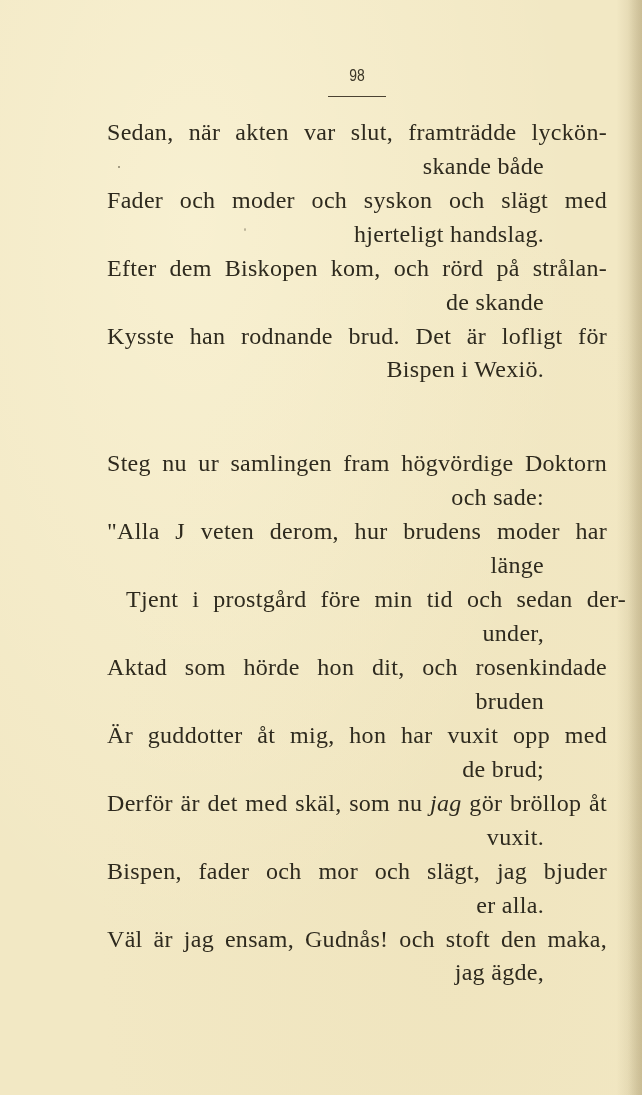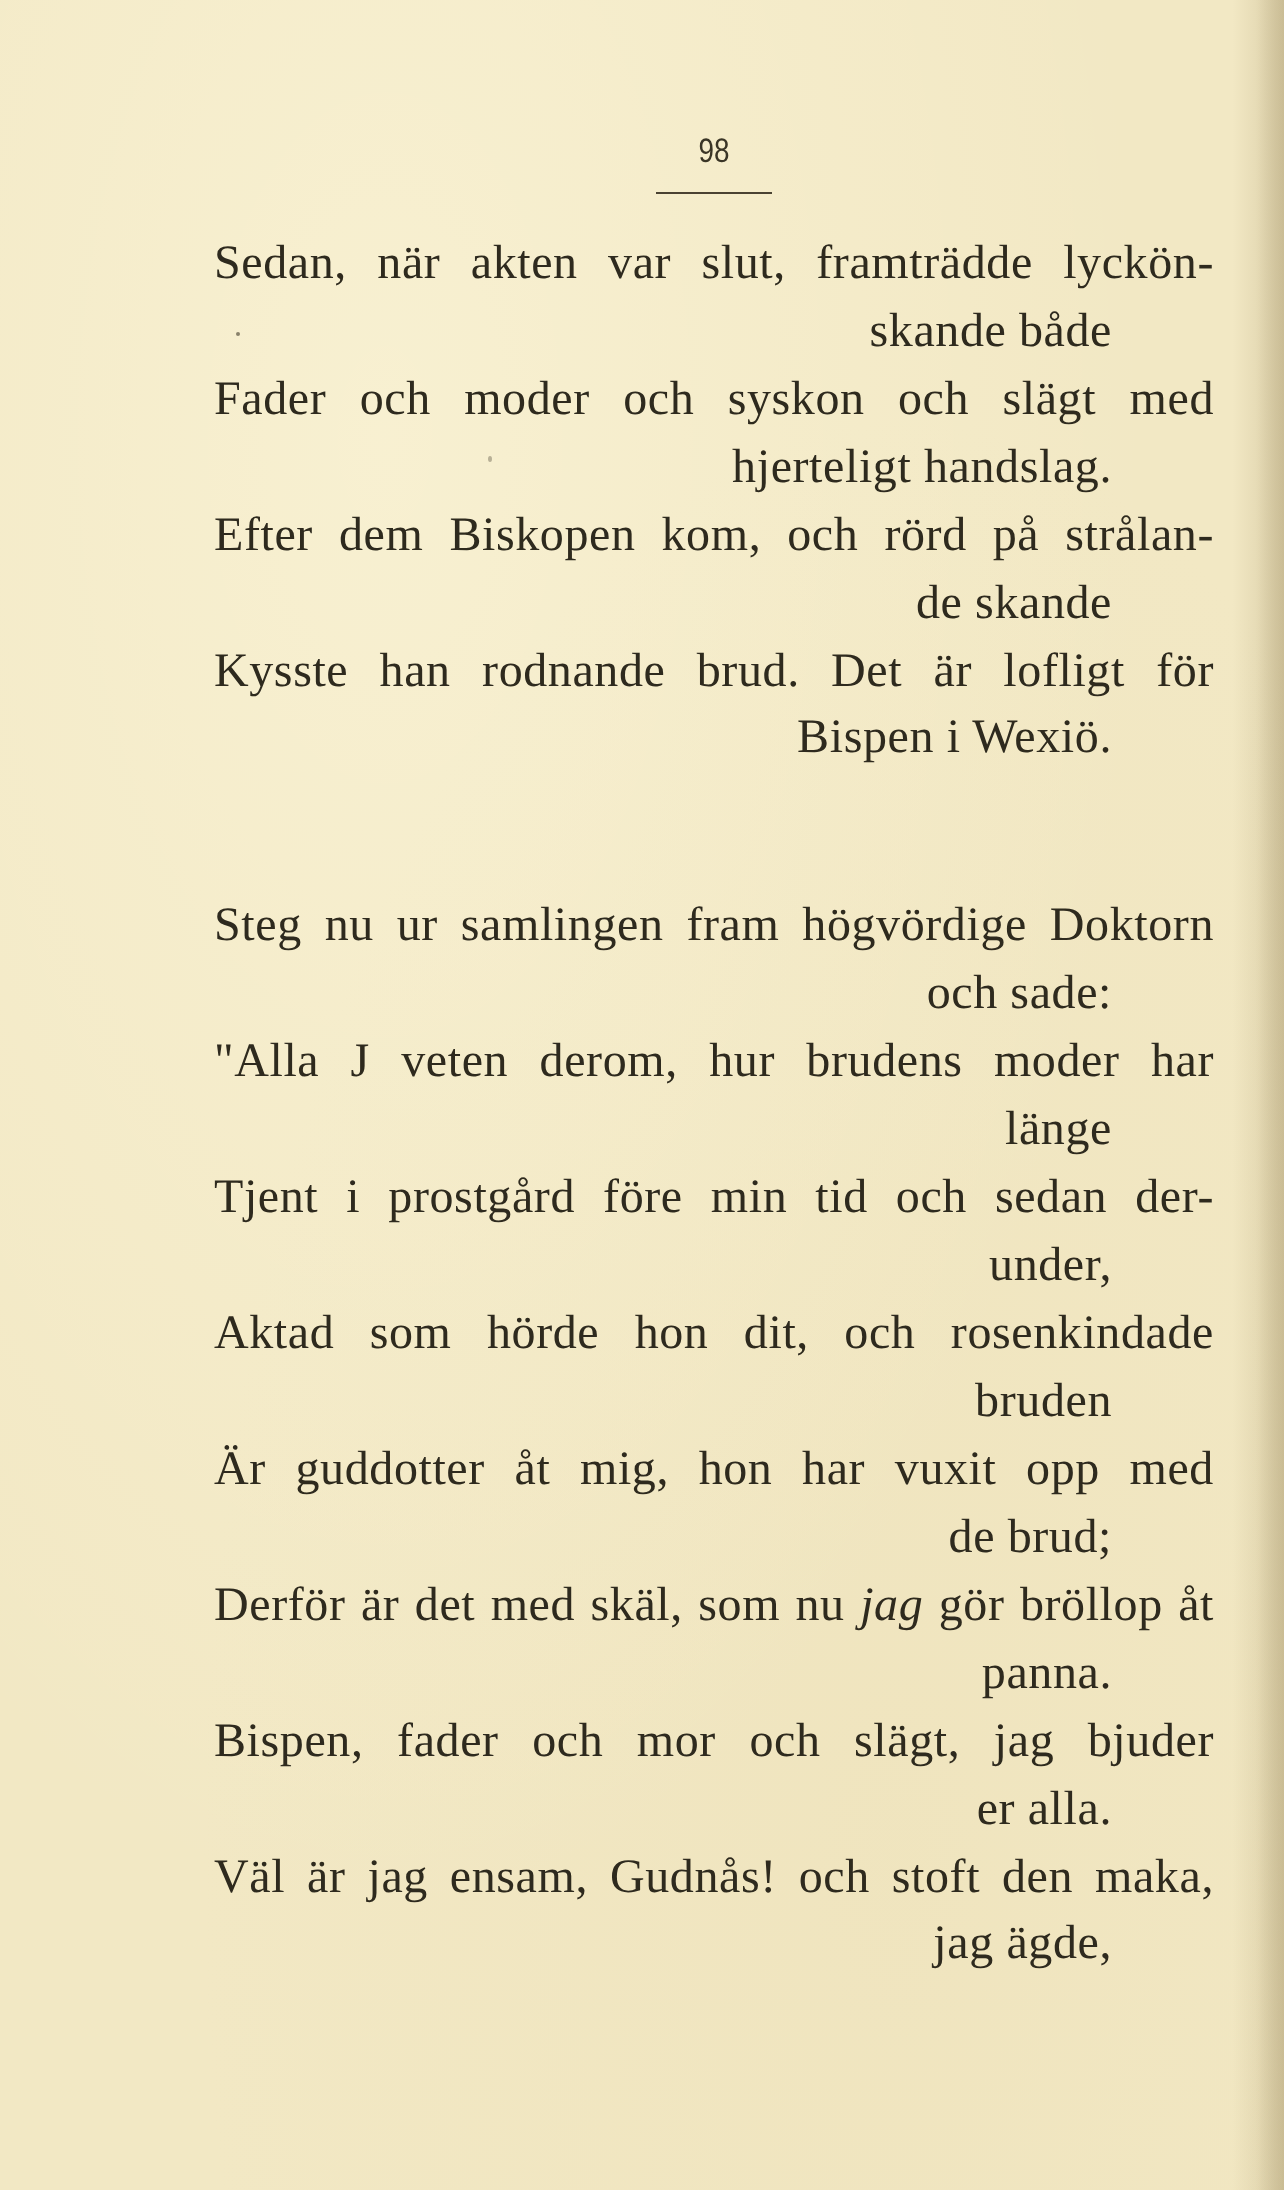--- a/index.html
+++ b/index.html
@@ -52,21 +52,21 @@
       line-height: 24px;
       letter-spacing: 0.3px;
     }
     .main {
       left: 107px;
       width: 500px;
       text-align: justify;
       text-align-last: justify;
     }
     .cont {
-      left: 107px;
+      left: 95px;
       width: 449px;
       text-align: right;
     }
     em {
       font-style: italic;
     }
     .speck {
       position: absolute;
       width: 2px;
       height: 2px;
@@ -107,28 +107,28 @@
       <div class="line cont" style="top:290px;">de skande</div>
       <div class="line main" style="top:324px;">Kysste han rodnande brud. Det är lofligt för</div>
       <div class="line cont" style="top:357px;">Bispen i Wexiö.</div>
     </div>
 
     <div>
       <div class="line main" style="top:451px;">Steg nu ur samlingen fram högvördige Doktorn</div>
       <div class="line cont" style="top:485px;">och sade:</div>
       <div class="line main" style="top:519px;">"Alla J veten derom, hur brudens moder har</div>
       <div class="line cont" style="top:553px;">länge</div>
-      <div class="line main" style="top:587px;">Tjent i prostgård före min tid och sedan der-</div>
+      <div class="line main" style="top:587px;margin-left:19px;">Tjent i prostgård före min tid och sedan der-</div>
       <div class="line cont" style="top:621px;">under,</div>
       <div class="line main" style="top:655px;">Aktad som hörde hon dit, och rosenkindade</div>
       <div class="line cont" style="top:689px;">bruden</div>
       <div class="line main" style="top:723px;">Är guddotter åt mig, hon har vuxit opp med</div>
       <div class="line cont" style="top:757px;">de brud;</div>
       <div class="line main" style="top:791px;"><span>Derför är det med skäl, som nu </span><em>jag</em><span> gör bröllop åt</span></div>
-      <div class="line cont" style="top:825px;">panna.</div>
+      <div class="line cont" style="top:825px;">vuxit.</div>
       <div class="line main" style="top:859px;">Bispen, fader och mor och slägt, jag bjuder</div>
       <div class="line cont" style="top:893px;">er alla.</div>
       <div class="line main" style="top:927px;">Väl är jag ensam, Gudnås! och stoft den maka,</div>
       <div class="line cont" style="top:960px;">jag ägde,</div>
     </div>
 
   </div>
 </div>
 
 </body></html>

